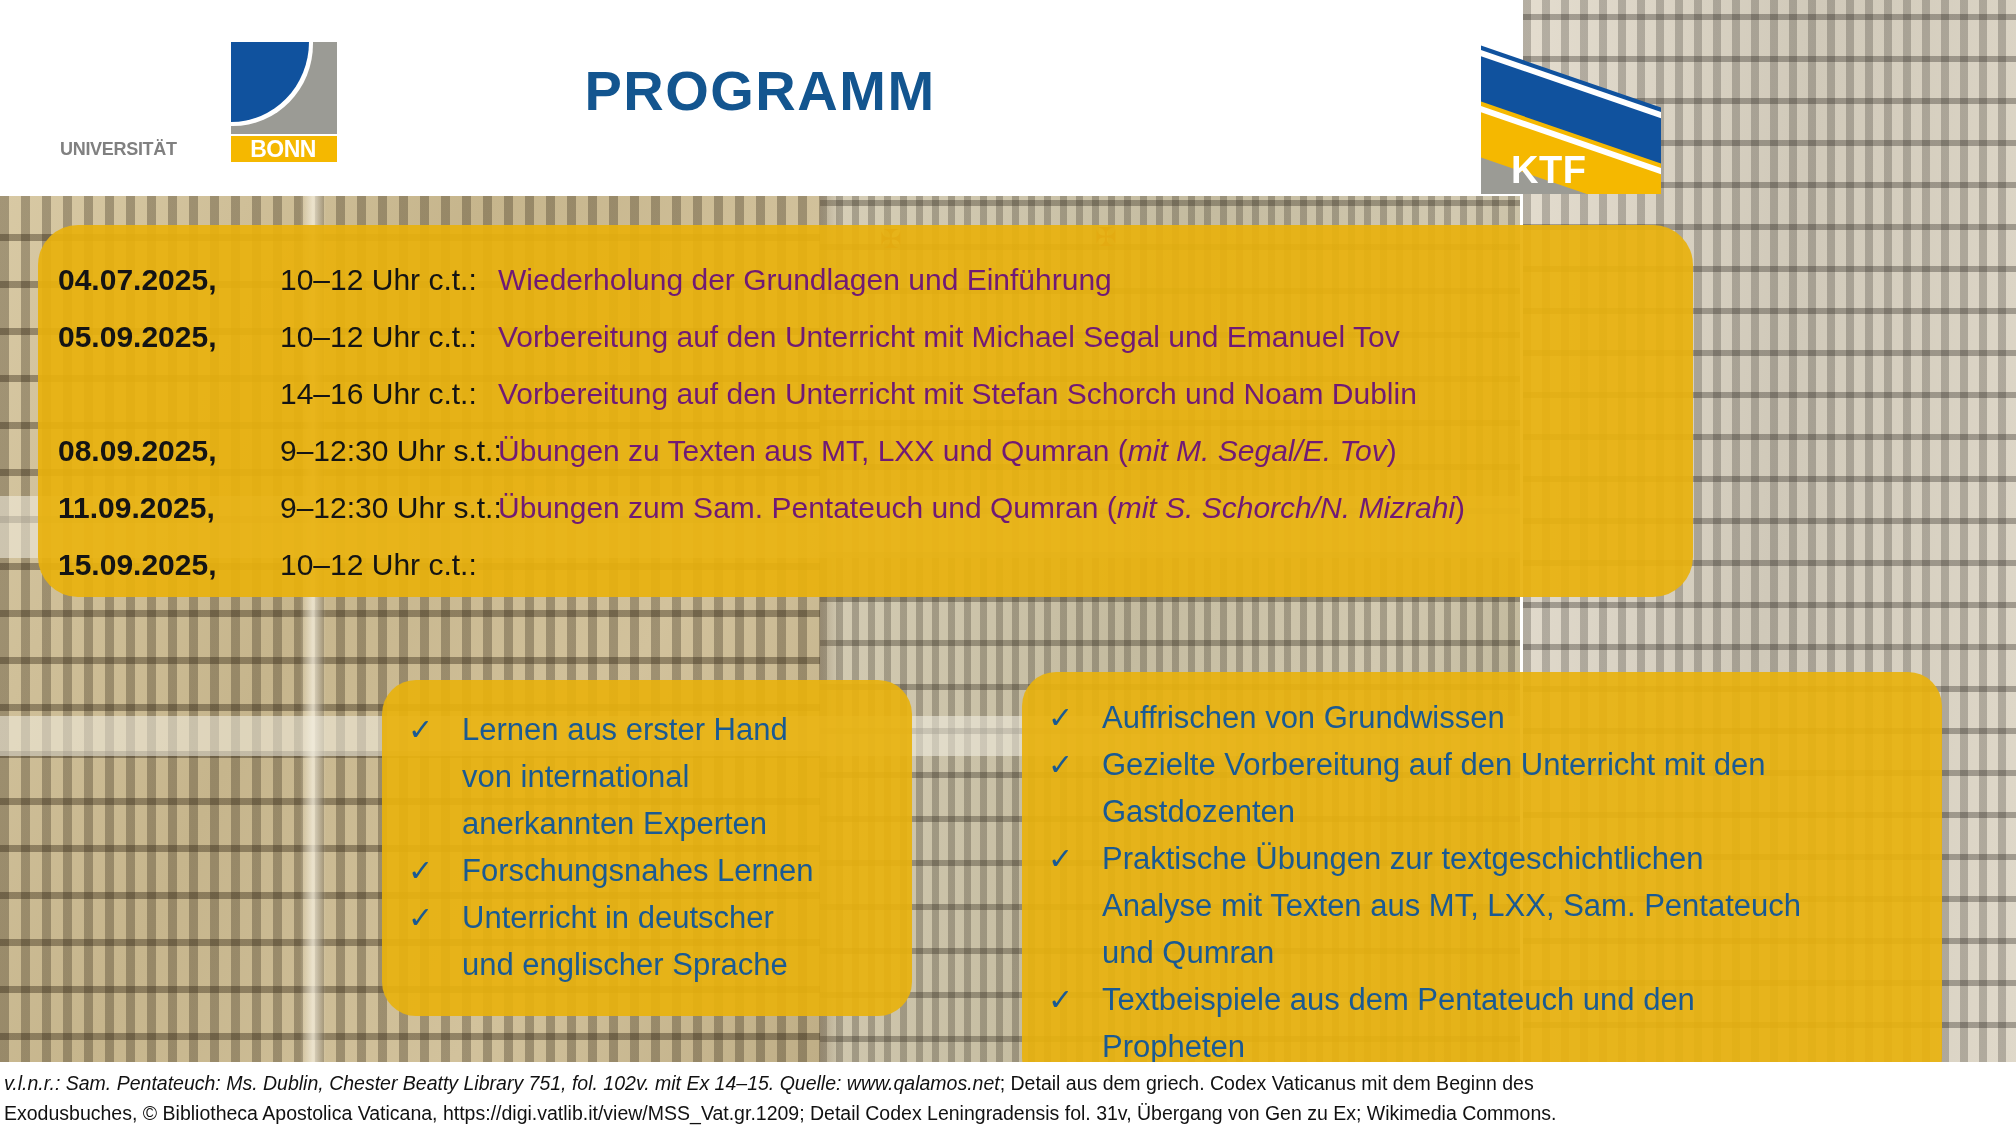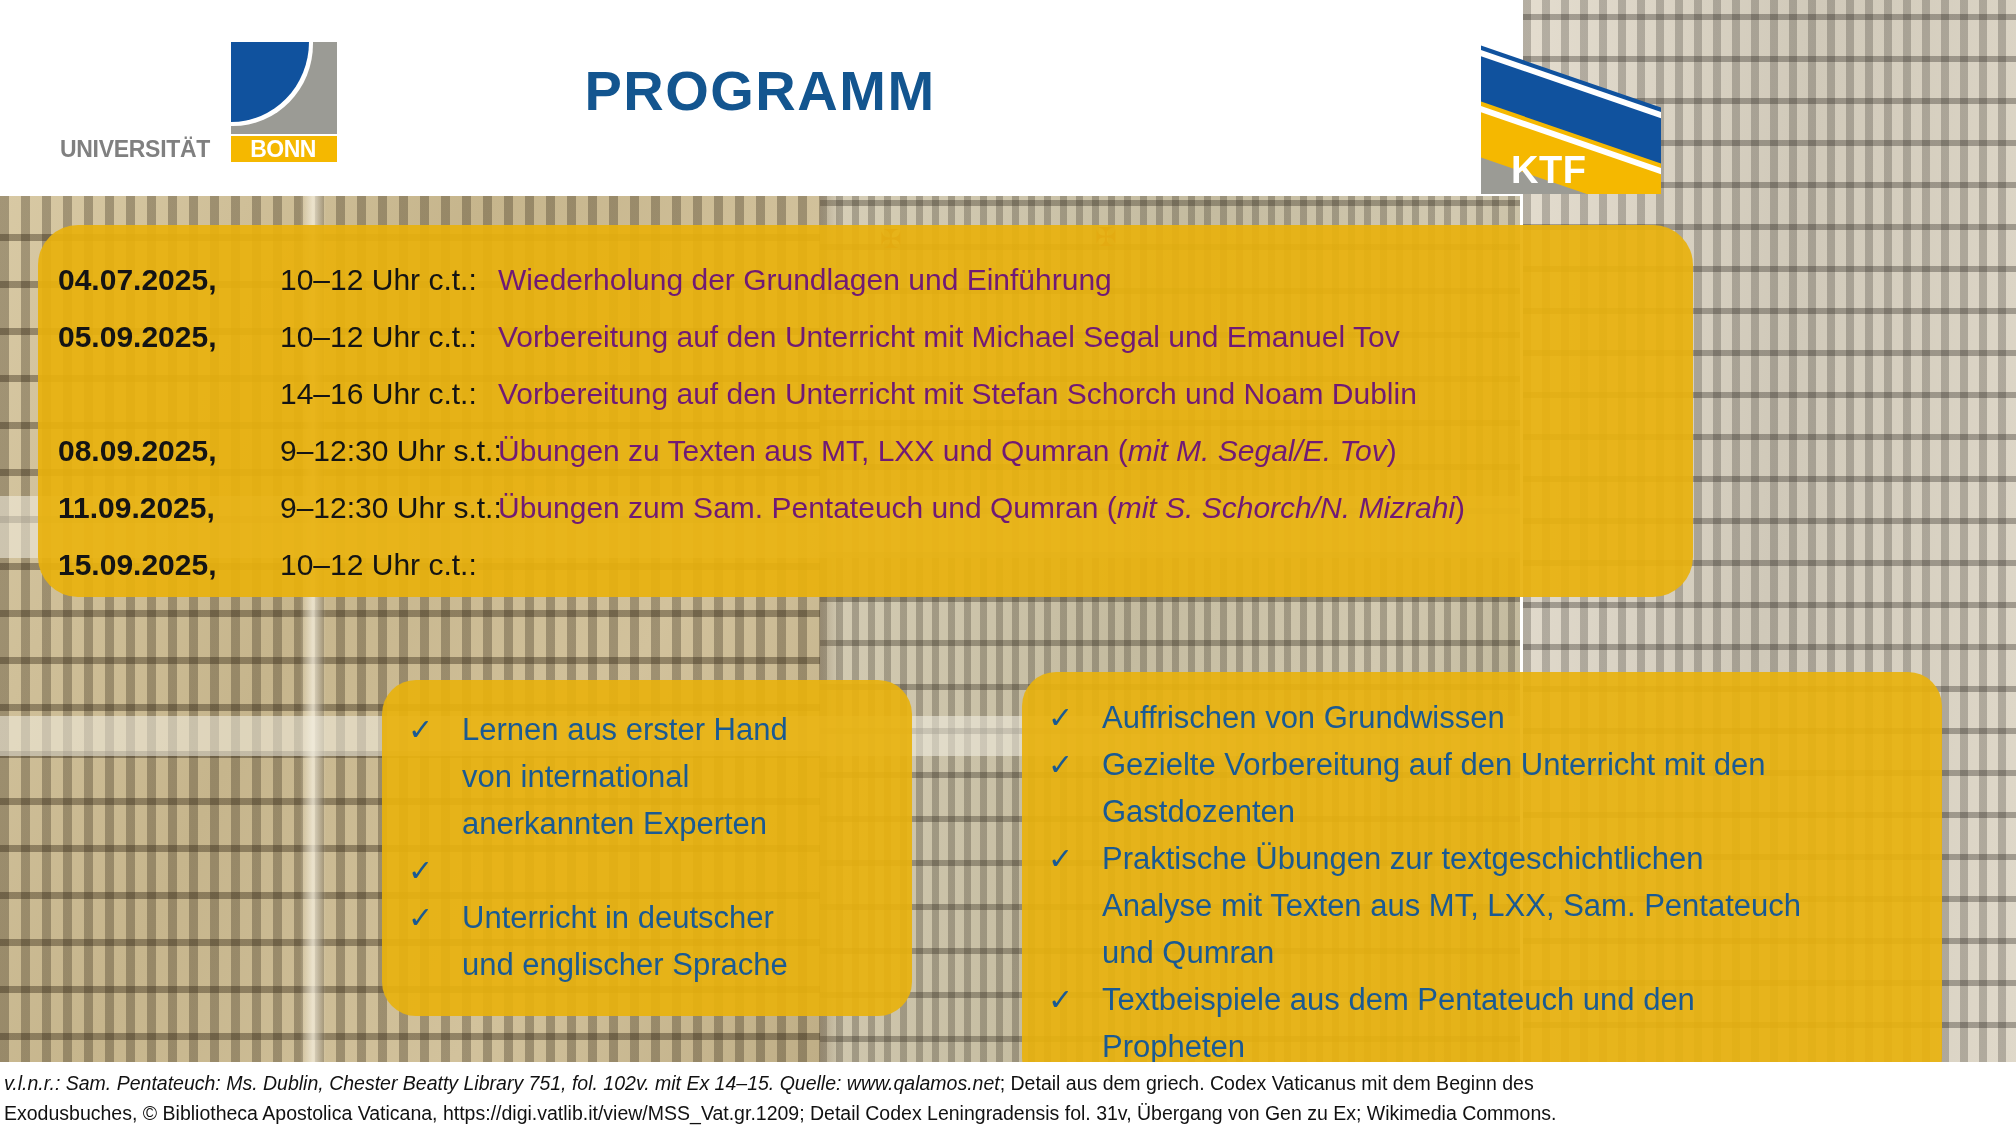--- a/index.html
+++ b/index.html
@@ -118,21 +118,21 @@
     box-shadow: 2px 2px 0 2px #ffffff;
   }
   .logo-bonn .mark .gold { position:absolute; left:0; bottom:0; width:106px; height:26px; background:#f5b800; }
   .logo-bonn .mark .goldtxt {
     position:absolute; left:0; bottom:0; width:104px; height:26px;
     color:#ffffff; font-weight:700; font-size:23px; line-height:26px;
     letter-spacing:-0.5px; text-align:center;
   }
   .logo-bonn .uni {
     position: absolute; left: 0; bottom: 0; height: 26px;
-    color: #808080; font-weight: 700; font-size: 23px; line-height: 26px;
+    color: #808080; font-weight: 700; font-size: 18px; line-height: 26px;
     letter-spacing: -0.3px; padding-right: 6px;
   }
 
   .slide-title {
     position: absolute; left: 0; top: 58px; width: 1520px;
     text-align: center;
     color: #13558f;
     font-weight: 700;
     font-size: 56px;
     letter-spacing: 1.5px;
@@ -336,20 +336,21 @@
         <div class="blt">
           <span class="chk blank">✓</span>
           <span class="txt">von  international</span>
         </div>
         <div class="blt">
           <span class="chk blank">✓</span>
           <span class="txt">anerkannten Experten</span>
         </div>
         <div class="blt">
           <span class="chk">✓</span>
+          <span class="txt">Forschungsnahes Lernen</span>
         </div>
         <div class="blt">
           <span class="chk">✓</span>
           <span class="txt">Unterricht in deutscher</span>
         </div>
         <div class="blt">
           <span class="chk blank">✓</span>
           <span class="txt">und englischer Sprache</span>
         </div>
       </div>

